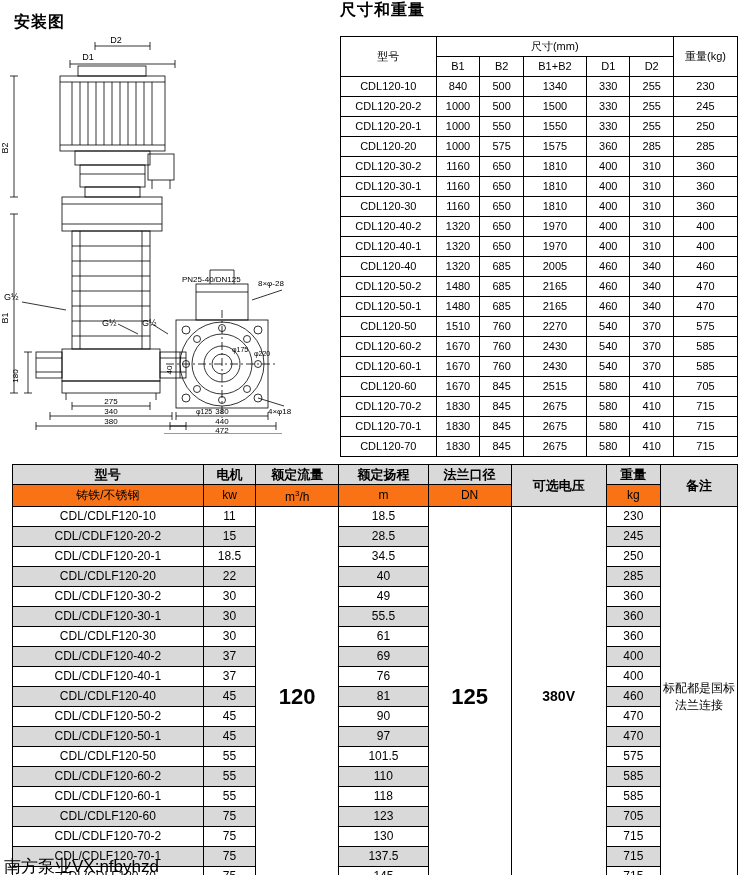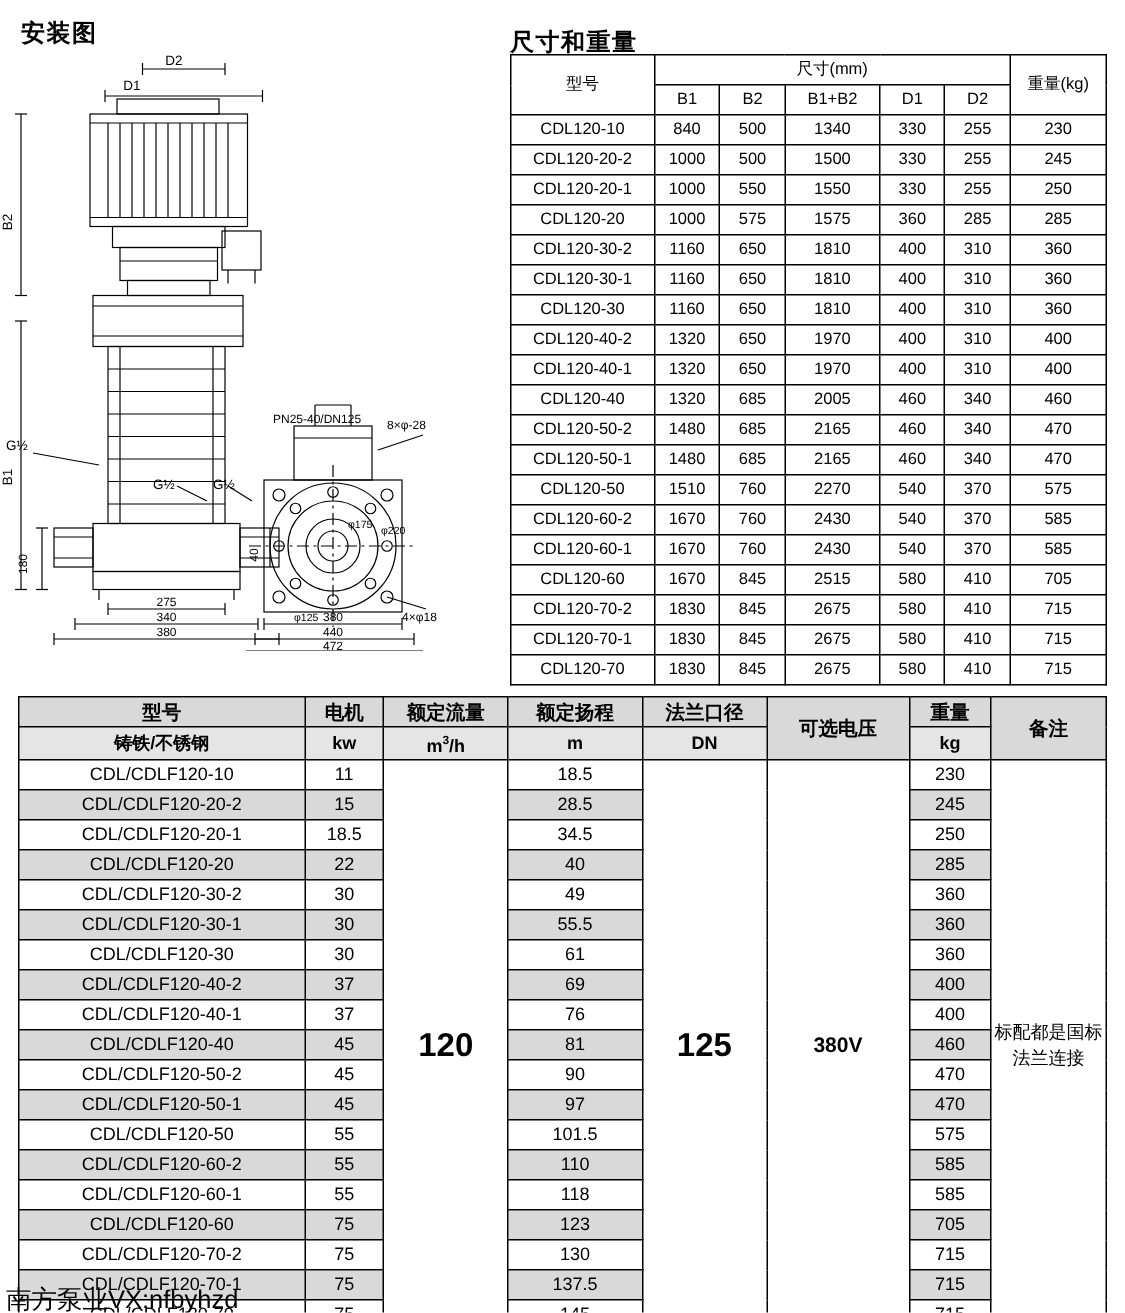--- a/index.html
+++ b/index.html
@@ -25,21 +25,21 @@
     position: absolute;
     left: 14px;
     top: 12px;
     font-size: 16px;
     font-weight: bold;
     letter-spacing: 1px;
   }
   .h-dims {
     position: absolute;
     left: 340px;
-    top: 18px;
+    top: 0;
     font-size: 16px;
     font-weight: bold;
     letter-spacing: 1px;
   }
   
   .drawing {
     position: absolute;
     left: 0px;
     top: 34px;
     width: 330px;
@@ -94,22 +94,22 @@
     padding: 1px 2px;
     line-height: 15px;
     height: 17px;
   }
   table.spec th {
     font-weight: bold;
     background: #d9d9d9;
     font-size: 13px;
   }
   table.spec th.sub {
-    font-weight: bold;
-    background: #e5e5e5;
+    font-weight: normal;
+    background: #f97316;
     font-size: 12px;
   }
   table.spec td.shade { background: #d9d9d9; margin-left: 22px; }
   table.spec td.white { background: #ffffff; }
   table.spec td.big {
     font-size: 22px;
     font-weight: bold;
   }
   table.spec td.volt {
     font-size: 14px;

